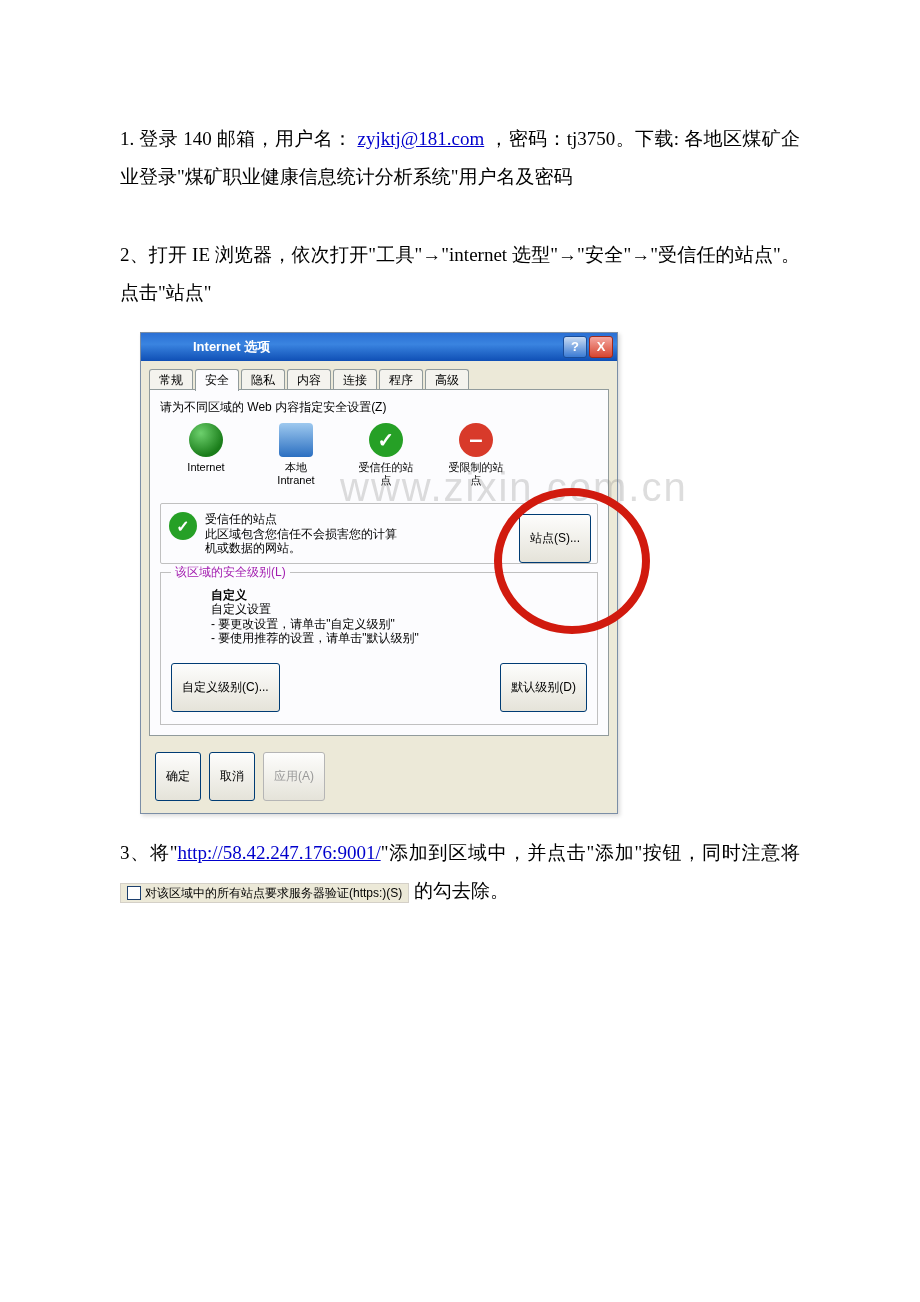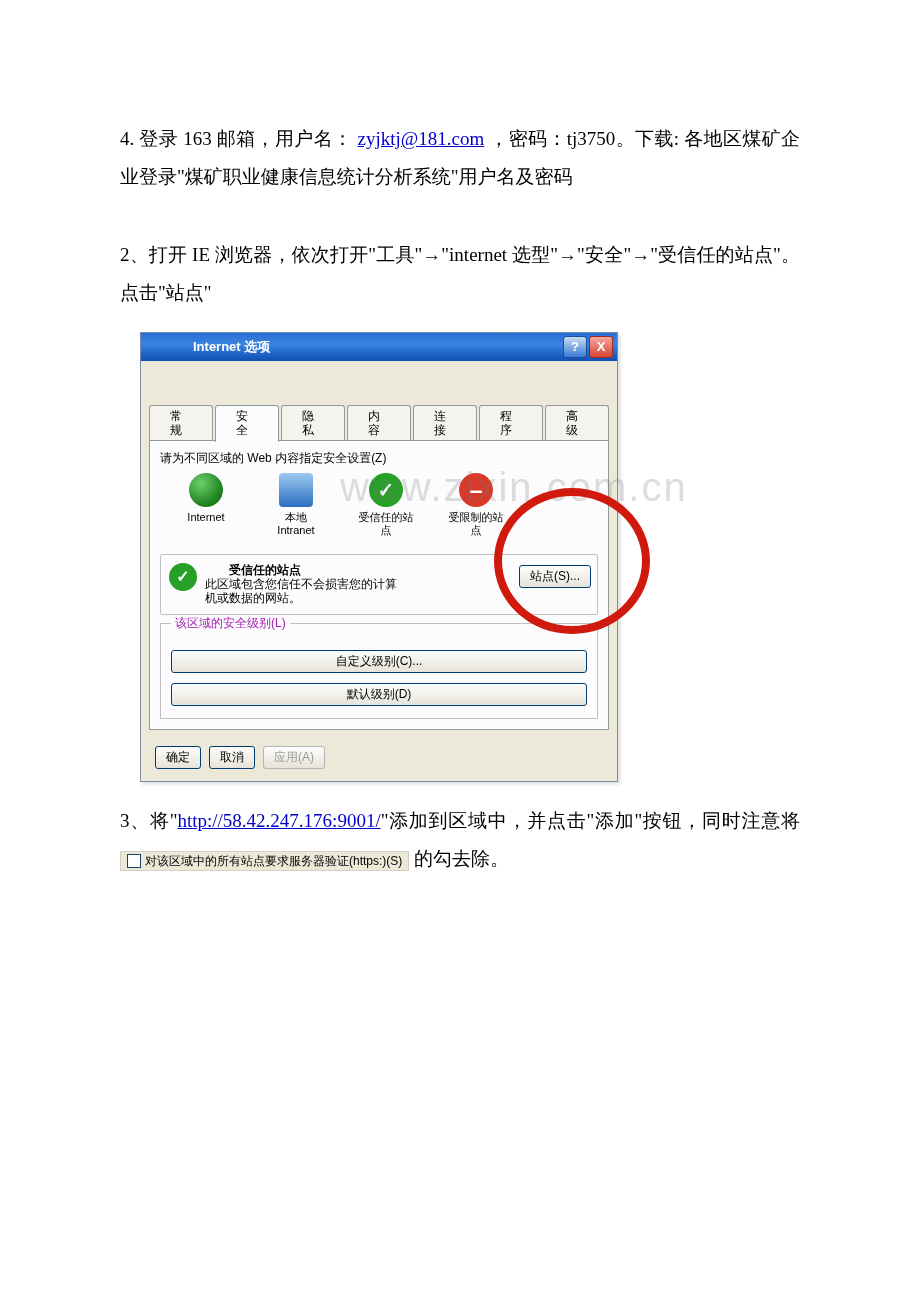--- a/index.html
+++ b/index.html
@@ -81,26 +81,25 @@
     gap: 2px;
     padding: 6px 8px 0 8px;
     background: #ece9d8;
     border-bottom: 0;
     align-items: flex-end;
   }
   .tab {
     border: 1px solid #919b9c;
     border-bottom: none;
     background: #f4f3ee;
-    padding: 3px 20px;
+    padding: 3px 9px;
     border-radius: 3px 3px 0 0;
     position: relative;
     top: 1px;
     font-size: 12px;
-    margin-top: 36px;
   }
   .tab.active {
     background: #fcfcfe;
     font-weight: normal;
     z-index: 2;
     top: 2px;
     padding-bottom: 4px;
   }
   .tabpanel {
     margin: 0 8px 8px 8px;
@@ -159,25 +158,25 @@
     position: relative;
   }
   .trusted-box .small-check {
     width: 28px;height:28px;background:#26a026;border-radius:50%;
     display:flex;align-items:center;justify-content:center;color:#fff;font-size:16px;font-weight:bold;
     flex-shrink:0;
   }
   .trusted-text {
     font-size: 12px;
   }
-  .trusted-text .tt-title { font-weight: bold; margin-left: 24px; }
+  .trusted-text .tt-title { font-weight: normal; }
   .btn {
     border: 1px solid #003c74;
     background: linear-gradient(to bottom, #fdfdfc, #e5e3d9);
-    padding: 2px 10px;
+    padding: 15px 10px;
     font-size: 12px;
     border-radius: 3px;
     font-family: inherit;
   }
   .btn:disabled, .btn.disabled {
     color: #9a9a9a;
     border-color: #b5b5b5;
   }
   .sites-btn {
     position: absolute;
@@ -200,22 +199,21 @@
   }
   .fieldset-content {
     margin-top: -8px;
     padding-left: 40px;
   }
   .fieldset-content .custom-title { font-weight: bold; }
   .level-btns {
     display: flex;
     justify-content: space-between;
     gap: 10px;
-    margin-top: 4px;
-    flex-direction: column;
+    margin-top: 18px;
   }
   .dialog-footer {
     display: flex;
     justify-content: flex-start;
     gap: 8px;
     padding: 8px 14px 12px;
   }
   .red-circle {
     position: absolute;
     width: 140px;
@@ -257,21 +255,21 @@
     background: #fff;
     margin-right: 4px;
   }
 </style>
 </head>
 <body>
 
 <div class="page">
 
   <div class="para">
-    <span>4.  登录 163 邮箱，用户名：</span>
+    <span>1.  登录 140 邮箱，用户名：</span>
     <a class="link">zyjktj@181.com</a>
     <span>，密码：tj3750。下载: 各地区煤矿企业登录"煤矿职业健康信息统计分析系统"用户名及密码</span>
   </div>
 
   <div style="height:32px"></div>
 
   <div class="para">
     <span>2、打开 IE 浏览器，依次打开"工具"→"internet 选型"→"安全"→"受信任的站点"。点击"站点"</span>
   </div>
 
@@ -331,20 +329,26 @@
           <div class="small-check">✓</div>
           <div class="trusted-text">
             <div class="tt-title">受信任的站点</div>
             <div style="max-width:200px">此区域包含您信任不会损害您的计算机或数据的网站。</div>
           </div>
           <button class="btn sites-btn">站点(S)...</button>
         </div>
 
         <div class="fieldset">
           <span class="legend">该区域的安全级别(L)</span>
+          <div class="fieldset-content">
+            <div class="custom-title">自定义</div>
+            <div style="white-space:pre-line">自定义设置
+- 要更改设置，请单击"自定义级别"
+- 要使用推荐的设置，请单击"默认级别"</div>
+          </div>
           <div class="level-btns">
             <button class="btn">自定义级别(C)...</button>
             <button class="btn">默认级别(D)</button>
           </div>
         </div>
       </div>
 
       <div class="dialog-footer">
         <button class="btn">确定</button>
         <button class="btn">取消</button>

